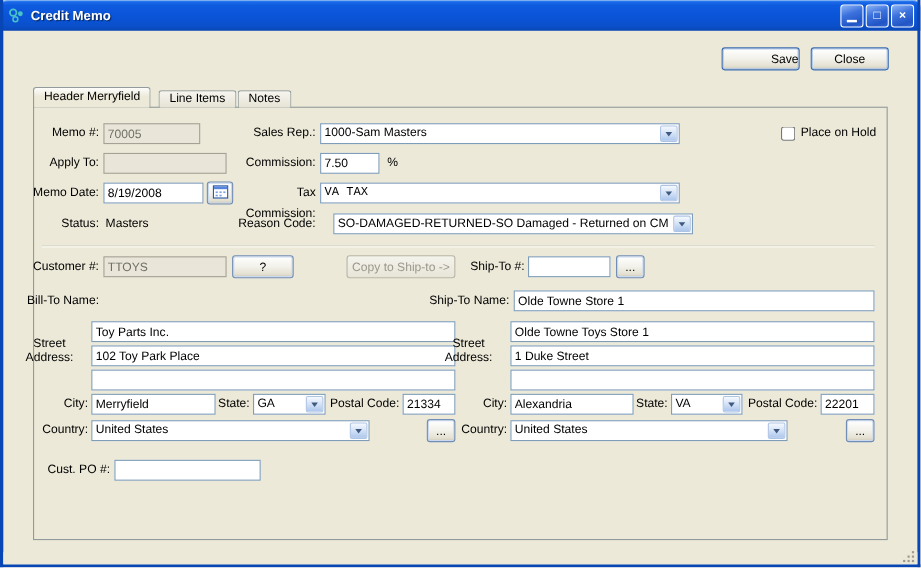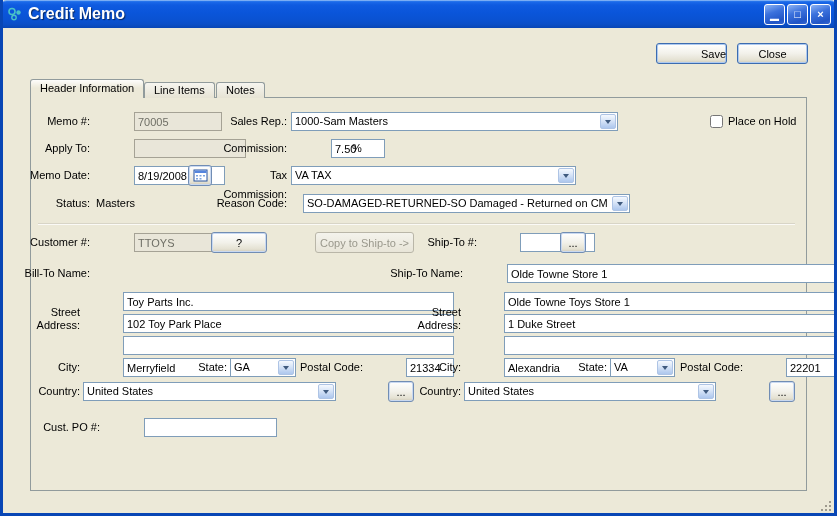--- a/index.html
+++ b/index.html
@@ -3,21 +3,21 @@
 <meta charset="utf-8">
 <style>
   html,body{margin:0;padding:0;background:#ffffff;}
   .window{position:relative;width:837px;height:516px;overflow:hidden;
           font-family:"Liberation Sans",sans-serif;background:#ece9d8;}
   
   .titlebar{position:absolute;top:0;left:0;right:0;height:28px;z-index:40;
     border-radius:7px 7px 0 0;display:flex;align-items:center;
     background:linear-gradient(180deg,#3a8af0 0%,#1a68e8 8%,#0f5be0 18%,#0a55da 45%,#0a52d2 70%,#0b4fc8 86%,#0846b5 100%);
     box-shadow:inset 0 1px 0 rgba(255,255,255,.35);}
-  .title{color:#fff;font-weight:bold;font-size:16px;margin-left:5px;
+  .title{color:#fff;font-weight:bold;font-size:12px;margin-left:5px;
          text-shadow:1px 1px 1px rgba(0,0,0,.55);}
   .appicon{margin-left:7px;display:flex;align-items:center;}
   .winbtns{position:absolute;right:6px;top:4px;display:flex;z-index:41;}
   .winbtn{width:21px;height:21px;margin-left:2px;box-sizing:border-box;border:1px solid #fff;
     border-radius:3px;color:#fff;font-size:11px;line-height:18px;text-align:center;font-weight:bold;
     background:linear-gradient(160deg,#8db4f4 0%,#3c72dd 40%,#2155c6 80%,#3465d0 100%);}
   .frame{position:absolute;inset:0;border:3px solid #0846b5;border-top:none;z-index:45;pointer-events:none;}
   .statusbar{position:absolute;left:3px;right:3px;bottom:3px;height:11px;background:#ece9d8;z-index:46;}
   .grip{position:absolute;right:2px;bottom:1px;width:11px;height:11px;}
   .grip::before{content:"";position:absolute;left:8px;top:0;width:2px;height:2px;background:#9e9a8e;
@@ -29,24 +29,24 @@
     background:linear-gradient(180deg,#f6f5ef 0%,#e6e3d4 100%);}
   .tab.active{top:79px;height:19px;line-height:17px;z-index:6;
     background:linear-gradient(180deg,#fdfdfb 0%,#ece9d8 45%);}
   .panel{position:absolute;left:30px;top:97px;width:777px;height:394px;box-sizing:border-box;
     border:1px solid #919b9c;background:#ece9d8;z-index:1;}
   .fields{position:absolute;inset:0;z-index:10;}
   .divider{position:absolute;left:38px;top:223px;width:757px;height:0;
     border-top:1px solid #d8d5c7;border-bottom:1px solid #fbfaf6;}
   
   .lbl{position:absolute;font-size:11px;line-height:19px;text-align:right;color:#000;}
-  .lbl2{line-height:13px;}
+  .lbl2{line-height:13px;text-align:center;}
   .plain{position:absolute;font-size:11px;line-height:19px;color:#000;}
   .tb{position:absolute;box-sizing:border-box;height:19px;border:1px solid #7f9db9;background:#fff;
-    font:11px "Liberation Sans",sans-serif;padding:0 3px;color:#000;margin-left:40px;}
+    font:11px "Liberation Sans",sans-serif;padding:0 3px;color:#000;}
   .tb:disabled{background:#e9e6d9;color:#6f6f66;border-color:#a5a295;}
   .combo{position:absolute;box-sizing:border-box;height:19px;border:1px solid #7f9db9;background:#fff;
     display:flex;align-items:stretch;cursor:default;}
   .ctext{flex:1;font-size:11px;line-height:16px;padding:0 3px;white-space:nowrap;overflow:hidden;}
   .carr{width:16px;margin:1px;border-radius:2px;box-sizing:border-box;border:1px solid #aec4e5;
     background:linear-gradient(180deg,#f5f9fe 0%,#d7e4f7 45%,#b0c9ee 95%);
     display:flex;align-items:center;justify-content:center;}
   .carr i{width:0;height:0;border-left:3px solid transparent;border-right:3px solid transparent;
     border-top:4px solid #3f5a7e;}
   .btn{position:absolute;box-sizing:border-box;font:11px "Liberation Sans",sans-serif;color:#000;
@@ -75,21 +75,21 @@
   </div>
   <div class="winbtns">
     <div class="winbtn"><span>▁</span></div>
     <div class="winbtn"><span>□</span></div>
     <div class="winbtn"><span>×</span></div>
   </div>
 
   <button class="btn primary" style="left:656px;top:43px;width:71px;height:21px;text-align:right;">Save</button>
   <button class="btn primary" style="left:737px;top:43px;width:71px;height:21px;">Close</button>
 
-  <div class="tab active" style="left:30px;">Header Information</div>
+  <div class="tab active" style="left:30px;">Header Merryfield</div>
   <div class="tab inactive" style="left:144px;">Line Items</div>
   <div class="tab inactive" style="left:216px;">Notes</div>
 
   <div class="panel"></div>
 
   <div class="fields">
 
     <div class="lbl" style="left:10px;top:112px;width:80px;">Memo #:</div>
     <input class="tb" style="left: 94px; top: 112px; width: 88px;" disabled="" value="70005">
     <div class="lbl" style="left:207px;top:112px;width:80px;">Sales Rep.:</div>
@@ -117,21 +117,21 @@
           <rect x="1.5" y="2.5" width="12" height="2.5" fill="#5585dd"></rect>
           <rect x="3" y="7" width="2" height="1.5" fill="#7ba3e0"></rect>
           <rect x="6.5" y="7" width="2" height="1.5" fill="#7ba3e0"></rect>
           <rect x="10" y="7" width="2" height="1.5" fill="#7ba3e0"></rect>
           <rect x="3" y="10" width="2" height="1.5" fill="#7ba3e0"></rect>
           <rect x="6.5" y="10" width="2" height="1.5" fill="#7ba3e0"></rect>
         </svg>
       </span>
     </button>
     <div class="lbl" style="left:207px;top:166px;width:80px;">Tax Commission:</div>
-    <div class="combo" style="left:291px;top:166px;width:285px;">
+    <div class="combo" style="left:291px;top:166px;width:327px;font-family:Liberation Mono, monospace;">
       <span class="ctext">VA TAX</span>
       <span class="carr">
           <i></i>
         </span>
     </div>
 
     <div class="lbl" style="left:10px;top:194px;width:80px;">Status:</div>
     <div class="plain" style="left:96px;top:194px;">Masters</div>
     <div class="lbl" style="left:207px;top:194px;width:80px;">Reason Code:</div>
     <div class="combo" style="left:291px;top:194px;width:327px;margin-left:12px;">

